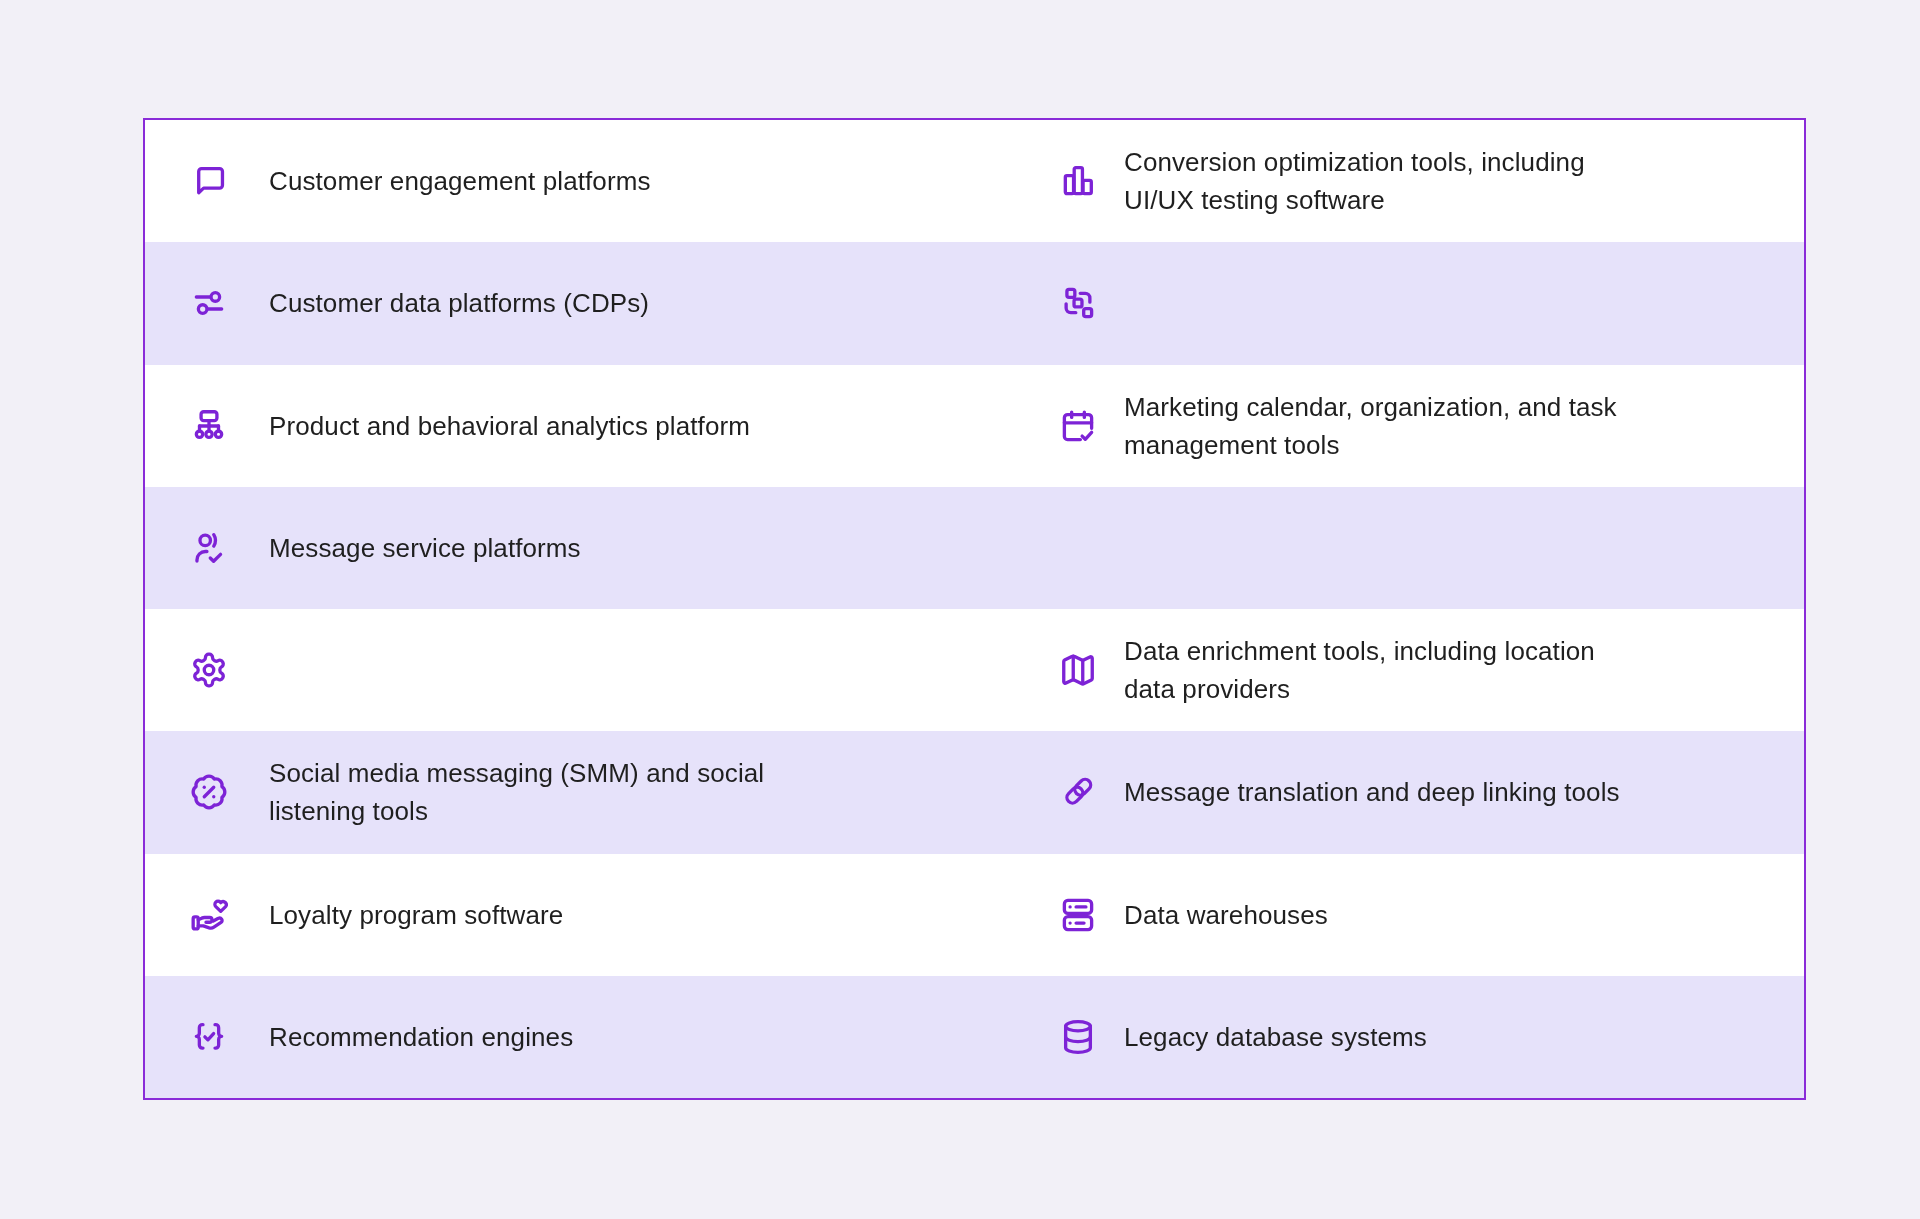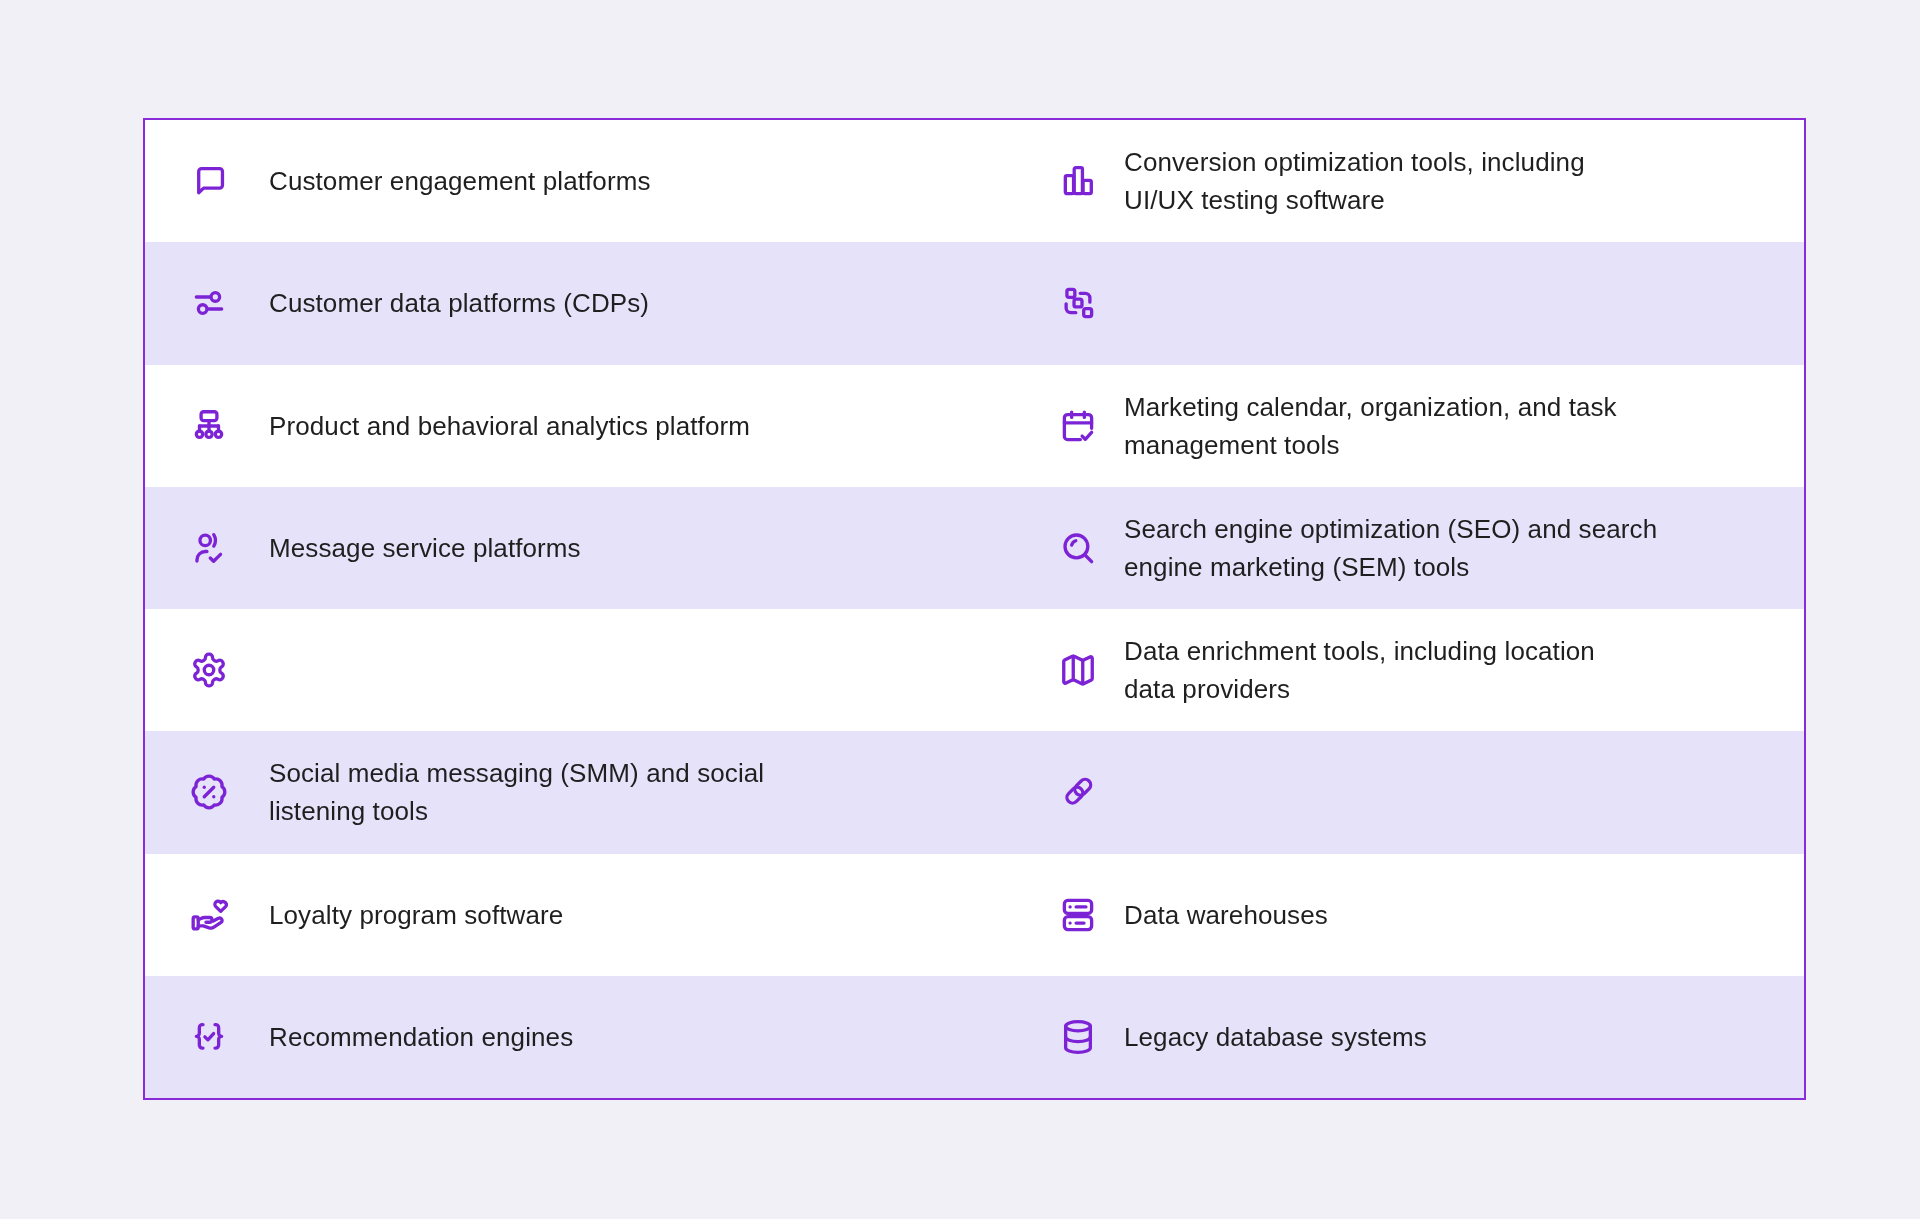--- a/index.html
+++ b/index.html
@@ -126,31 +126,20 @@
         <span class="icon">
           <svg viewBox="0 0 24 24">
               <circle cx="9.6" cy="7.2" r="3.3"></circle>
               <path d="M15 3.6a6.8 6.8 0 0 1 0 7.2"></path>
               <path d="M4.4 20.2v-.7a5.3 5.3 0 0 1 5.3-5.3h1"></path>
               <path d="m12.8 18.3 2.1 2.1 4.4-4.4"></path>
             </svg>
         </span>
         <span class="label">Message service platforms</span>
       </div>
-      <div class="cell right">
-        <span class="icon">
-          <svg viewBox="0 0 24 24">
-              <circle cx="11" cy="11" r="7.2"></circle>
-              <path d="m16.6 16.6 4 4"></path>
-              <path d="M8 10.2a3.8 3.8 0 0 1 2.6-2.8"></path>
-            </svg>
-        </span>
-        <span class="label">Search engine optimization (SEO) and search
-engine marketing (SEM) tools</span>
-      </div>
     </div>
 
     <div class="row">
       <div class="cell left">
         <span class="icon">
           <svg viewBox="0 0 24 24">
               <path d="M12.22 2h-.44a2 2 0 0 0-2 2v.18a2 2 0 0 1-1 1.73l-.43.25a2 2 0 0 1-2 0l-.15-.08a2 2 0 0 0-2.73.73l-.22.38a2 2 0 0 0 .73 2.73l.15.1a2 2 0 0 1 1 1.72v.51a2 2 0 0 1-1 1.74l-.15.09a2 2 0 0 0-.73 2.73l.22.38a2 2 0 0 0 2.73.73l.15-.08a2 2 0 0 1 2 0l.43.25a2 2 0 0 1 1 1.73V20a2 2 0 0 0 2 2h.44a2 2 0 0 0 2-2v-.18a2 2 0 0 1 1-1.73l.43-.25a2 2 0 0 1 2 0l.15.08a2 2 0 0 0 2.73-.73l.22-.39a2 2 0 0 0-.73-2.73l-.15-.08a2 2 0 0 1-1-1.74v-.5a2 2 0 0 1 1-1.74l.15-.09a2 2 0 0 0 .73-2.73l-.22-.38a2 2 0 0 0-2.73-.73l-.15.08a2 2 0 0 1-2 0l-.43-.25a2 2 0 0 1-1-1.73V4a2 2 0 0 0-2-2z"></path>
               <circle cx="12" cy="12" r="3"></circle>
             </svg>
         </span>
@@ -181,20 +170,21 @@
         <span class="label">Social media messaging (SMM) and social
 listening tools</span>
       </div>
       <div class="cell right">
         <span class="icon">
           <svg viewBox="0 0 24 24">
               <rect x="11.5" y="3.4" width="7" height="11.2" rx="3.5" transform="rotate(45 15 9)"></rect>
               <rect x="6.5" y="8.4" width="7" height="11.2" rx="3.5" transform="rotate(45 10 14)"></rect>
             </svg>
         </span>
+        <span class="label">Message translation and deep linking tools</span>
       </div>
     </div>
 
     <div class="row">
       <div class="cell left">
         <span class="icon">
           <svg viewBox="0 0 24 24">
               <path d="M16.3 3.9a2 2 0 0 1 2.8 0l.3.3.3-.3a2 2 0 0 1 2.8 2.8l-3.1 3-3.1-3a2 2 0 0 1 0-2.8Z"></path>
               <rect x="2" y="13.2" width="3.2" height="7.6" rx="1.1"></rect>
               <path d="M5.2 18.9h3.2l3.7 1.2c1 .3 2.1.2 3-.4l4.5-3c.7-.5.9-1.4.4-2.1-.5-.7-1.4-.9-2.1-.5l-3.2 1.7"></path>

